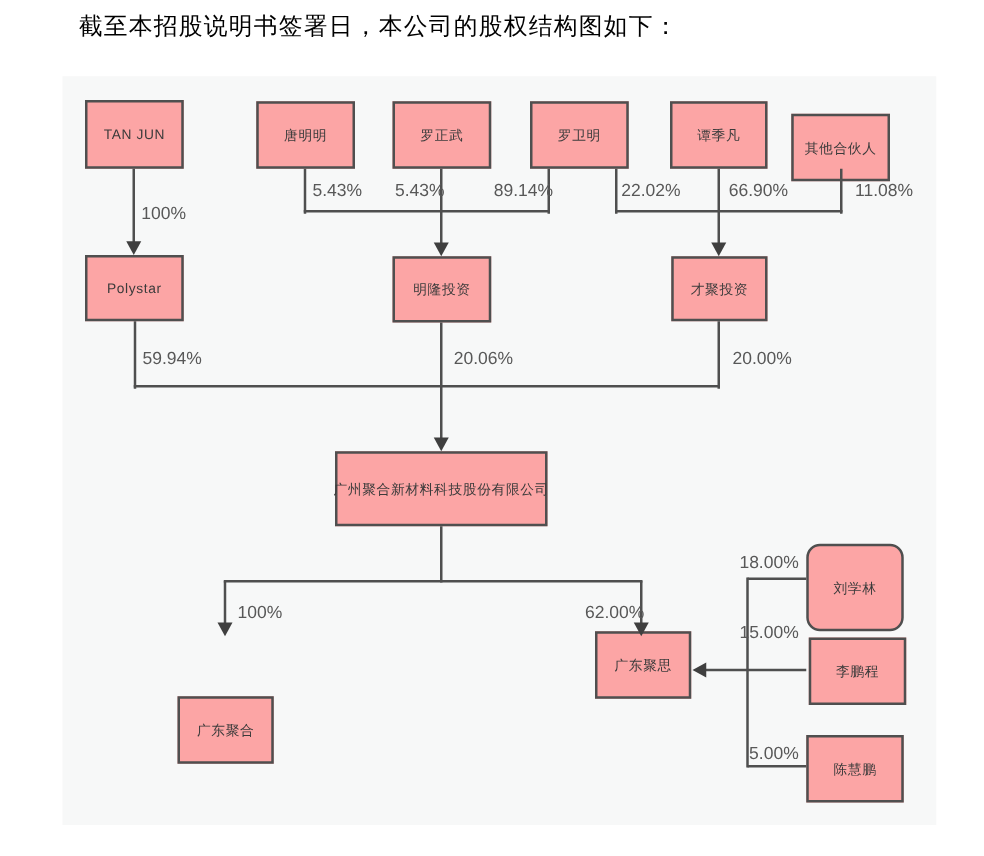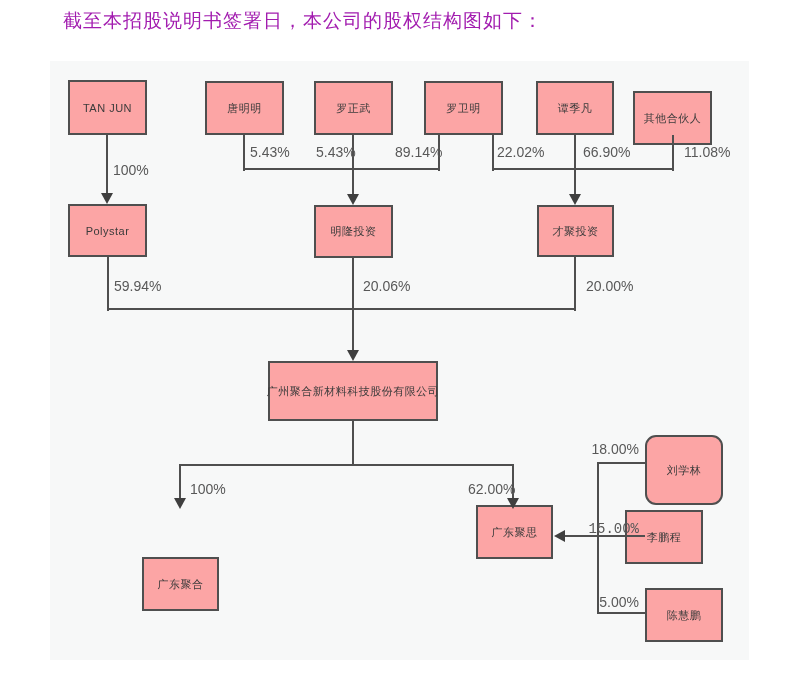--- a/index.html
+++ b/index.html
@@ -1,19 +1,19 @@
 <!DOCTYPE html>
 <html><head>
 <meta charset="utf-8">
 <style>
   html,body{margin:0;padding:0;background:#ffffff;}
   #page{position:relative;width:787px;height:685px;background:#ffffff;overflow:hidden;
         font-family:"Liberation Sans","DejaVu Sans",sans-serif;}
   #doc-title{position:absolute;left:63px;top:8px;font-family:Liberation Serif, serif;
-             font-size:19px;letter-spacing:1px;color:#a21caf;white-space:nowrap;}
+             font-size:19px;letter-spacing:1px;color:#000000;white-space:nowrap;}
   #panel{position:absolute;left:50px;top:61px;width:699px;height:599px;background:#f7f8f8;}
   .box{position:absolute;box-sizing:border-box;background:#fca5a5;border:2px solid #4f4f4f;
        display:flex;align-items:center;justify-content:center;font-size:11px;color:#3b3b3b;
        letter-spacing:0.5px;white-space:nowrap;}
   .vline{position:absolute;width:2px;background:#4f4f4f;}
   .hline{position:absolute;height:2px;background:#4f4f4f;}
   .pct{position:absolute;font-size:14px;line-height:12px;color:#585858;white-space:nowrap;}
   .pct-r{text-align:right;width:79px;}
   .arrd{position:absolute;width:0;height:0;border-left:6px solid transparent;
         border-right:6px solid transparent;border-top:11px solid #3f3f3f;}
@@ -39,21 +39,21 @@
     <div class="box" style="left:18px;top:143px;width:79px;height:53px;">Polystar</div>
     <div class="box" style="left:264px;top:144px;width:79px;height:53px;">明隆投资</div>
     <div class="box" style="left:487px;top:144px;width:77px;height:52px;">才聚投资</div>
 
     <div class="box" style="left:218px;top:300px;width:170px;height:60px;">广州聚合新材料科技股份有限公司</div>
 
     <div class="box" style="left:92px;top:448px;width:77px;height:54px;margin-top:48px;">广东聚合</div>
     <div class="box" style="left:426px;top:444px;width:77px;height:54px;">广东聚思</div>
 
     <div class="box" style="left:595px;top:374px;width:78px;height:70px;border-radius:11px;">刘学林</div>
-    <div class="box" style="left:575px;top:449px;width:78px;height:54px;text-align:right;">李鹏程</div>
+    <div class="box" style="left:597px;top:449px;width:78px;height:54px;text-align:right;">李鹏程</div>
     <div class="box" style="left:595px;top:527px;width:78px;height:54px;">陈慧鹏</div>
 
     <div class="vline" style="left:56px;top:74px;height:60px;"></div>
     <div class="vline" style="left:193px;top:74px;height:36px;"></div>
     <div class="vline" style="left:302px;top:74px;height:60px;"></div>
     <div class="vline" style="left:388px;top:74px;height:36px;"></div>
     <div class="vline" style="left:442px;top:74px;height:36px;"></div>
     <div class="vline" style="left:524px;top:74px;height:60px;"></div>
     <div class="vline" style="left:622px;top:74px;height:36px;"></div>
     <div class="vline" style="left:57px;top:196px;height:54px;"></div>
@@ -86,17 +86,17 @@
     <div class="pct" style="left:345px;top:85px;">89.14%</div>
     <div class="pct" style="left:447px;top:85px;">22.02%</div>
     <div class="pct" style="left:533px;top:85px;">66.90%</div>
     <div class="pct" style="left:634px;top:85px;">11.08%</div>
     <div class="pct" style="left:64px;top:219px;">59.94%</div>
     <div class="pct" style="left:313px;top:219px;">20.06%</div>
     <div class="pct" style="left:536px;top:219px;">20.00%</div>
     <div class="pct" style="left:140px;top:422px;">100%</div>
     <div class="pct" style="left:418px;top:422px;">62.00%</div>
     <div class="pct pct-r" style="left:510px;top:382px;">18.00%</div>
-    <div class="pct pct-r" style="left:510px;top:462px;font-family:Liberation Mono, monospace;">15.00%</div>
+    <div class="pct pct-r" style="left:510px;top:438px;">15.00%</div>
     <div class="pct pct-r" style="left:510px;top:535px;">5.00%</div>
 
   </div>
 </div>
 
 </body></html>

